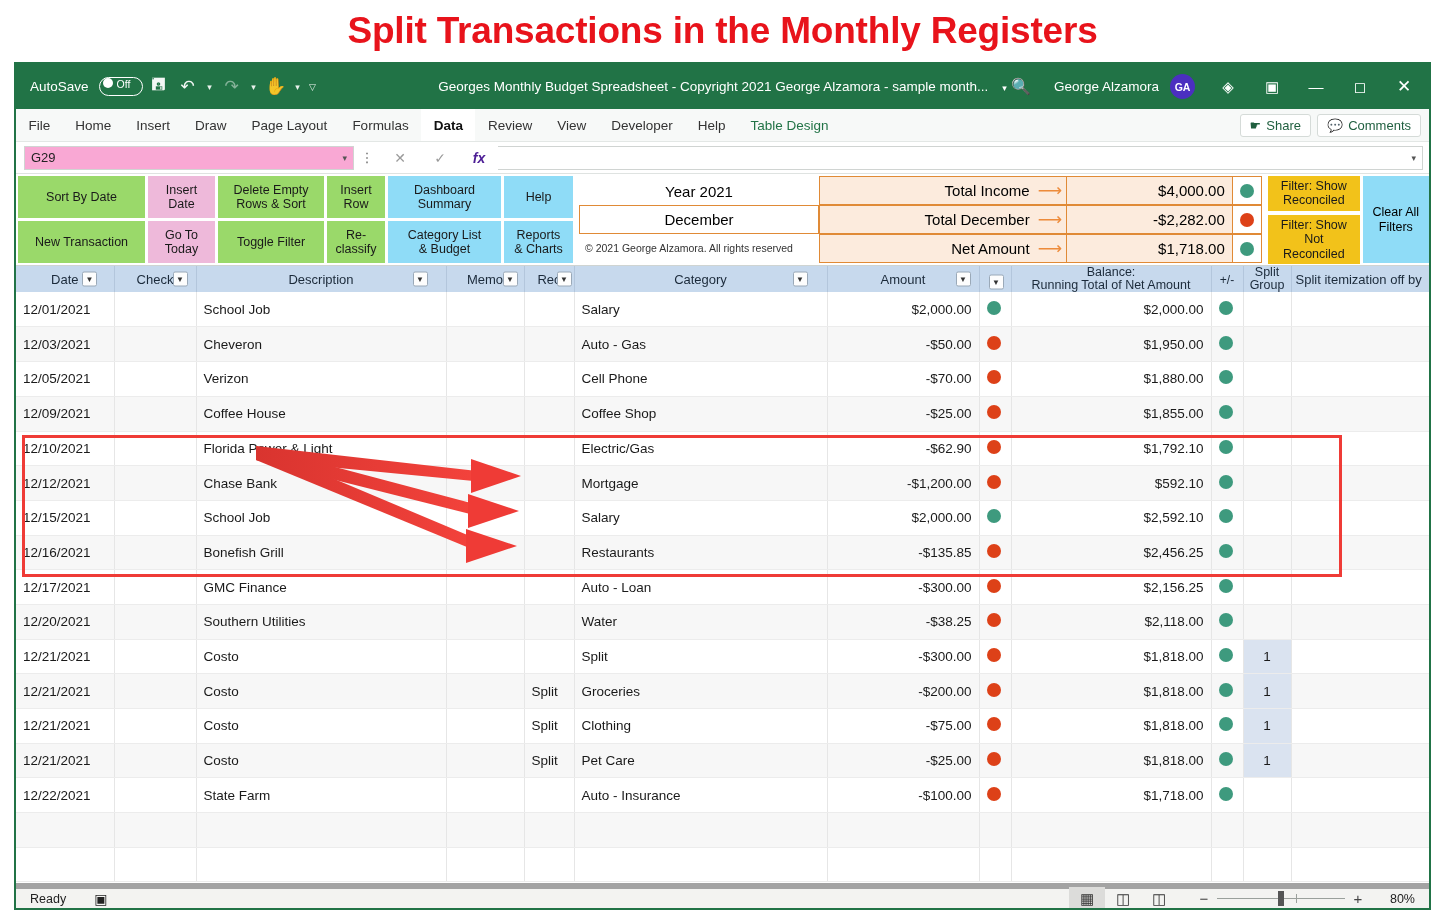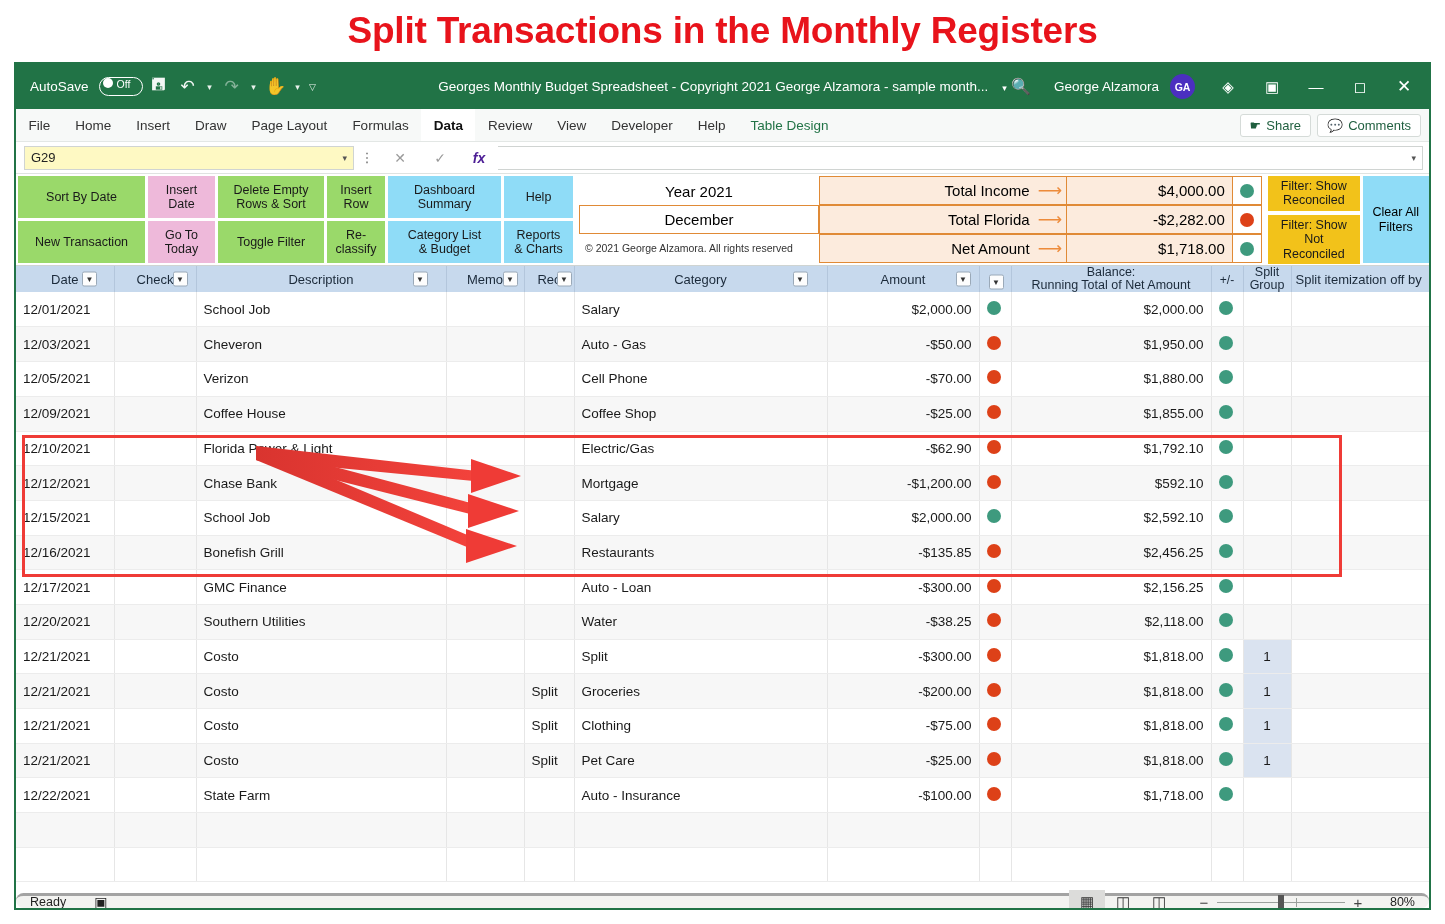--- a/index.html
+++ b/index.html
@@ -94,21 +94,21 @@
     padding: 3px 9px; font-size: 13px; color: #1f5f3f;
     display: flex; align-items: center; gap: 5px;
   }
 
   
   .formulabar {
     height: 32px; background: #ffffff; display: flex; align-items: center;
     padding: 2px 6px 2px 8px; gap: 0; border-bottom: 1px solid #dfe3e1;
   }
   .namebox {
-    width: 330px; height: 24px; border: 1px solid #d0d4d2; background: #fef9c3;
+    width: 330px; height: 24px; border: 1px solid #d0d4d2; background: #f9a8d4;
     display: flex; align-items: center; padding: 0 6px; font-size: 13px; color: #222;
   }
   .namebox .nb-caret { margin-left: auto; font-size: 9px; color: #555; }
   .fb-dots { width: 26px; text-align: center; color: #666; font-size: 13px; }
   .fb-ctl { width: 40px; text-align: center; color: #9a9a9a; font-size: 14px; }
   .fb-fx { width: 38px; text-align: center; color: #4c1d95; font-size: 14px; font-style: italic; font-weight: bold; }
   .fb-input {
     flex: 1; height: 24px; border: 1px solid #d0d4d2; border-left: none;
     background: #fff; display: flex; align-items: center; padding: 0 6px; font-size: 13px;
   }
@@ -190,23 +190,23 @@
 
   .hl-box {
     position: absolute; border: 3px solid #ef3b36; pointer-events:none;
   }
 
   
   .arrows { position:absolute; left:0; top:0; pointer-events:none; }
 
   
   .statusbar {
-    position:absolute; left:0; bottom:0; width:100%; height:15px;
-    background:#f3f3f1; border-top:3px solid #a3a3a3;
-    display:flex; align-items:center; font-size:12.5px; color:#222;border-radius:9px;
+    position:absolute; left:0; bottom:0; width:100%; height:25px;
+    background:#f3f3f1; border-top:6px solid #a3a3a3;
+    display:flex; align-items:center; font-size:12.5px; color:#222;
   }
   .sb-ready { padding-left: 14px; }
   .sb-rec { margin-left: 28px; font-size: 14px; }
   .sb-right { margin-left:auto; display:flex; align-items:center; gap:0; padding-right:14px;}
   .viewbtn { width:36px; height:24px; display:flex; align-items:center; justify-content:center; font-size:15px; color:#333;}
   .viewbtn.sel { background:#dcdcda; }
   .zoomctl { display:flex; align-items:center; gap:0; margin-left:14px;}
   .zminus, .zplus { width:26px; text-align:center; font-size:15px; color:#444;}
   .ztrack { width:128px; height:1px; background:#9aa09c; position:relative; }
   .zthumb { position:absolute; left:48%; top:-7px; width:6px; height:15px; background:#555;}
@@ -329,21 +329,21 @@
     </div>
 
     <div class="summary">
       <div class="sm-cell sm-left-top">Year 2021</div>
       <div class="sm-cell sm-label">
         <span>Total Income</span>
         <span class="arrow">⟶</span>
       </div>
       <div class="sm-cell sm-left-mid">December</div>
       <div class="sm-cell sm-label">
-        <span>Total Florida</span>
+        <span>Total December</span>
         <span class="arrow">⟶</span>
       </div>
       <div class="sm-cell sm-left-bot">© 2021 George Alzamora. All rights reserved</div>
       <div class="sm-cell sm-label">
         <span>Net Amount</span>
         <span class="arrow">⟶</span>
       </div>
     </div>
 
     <div class="sm-amounts">

